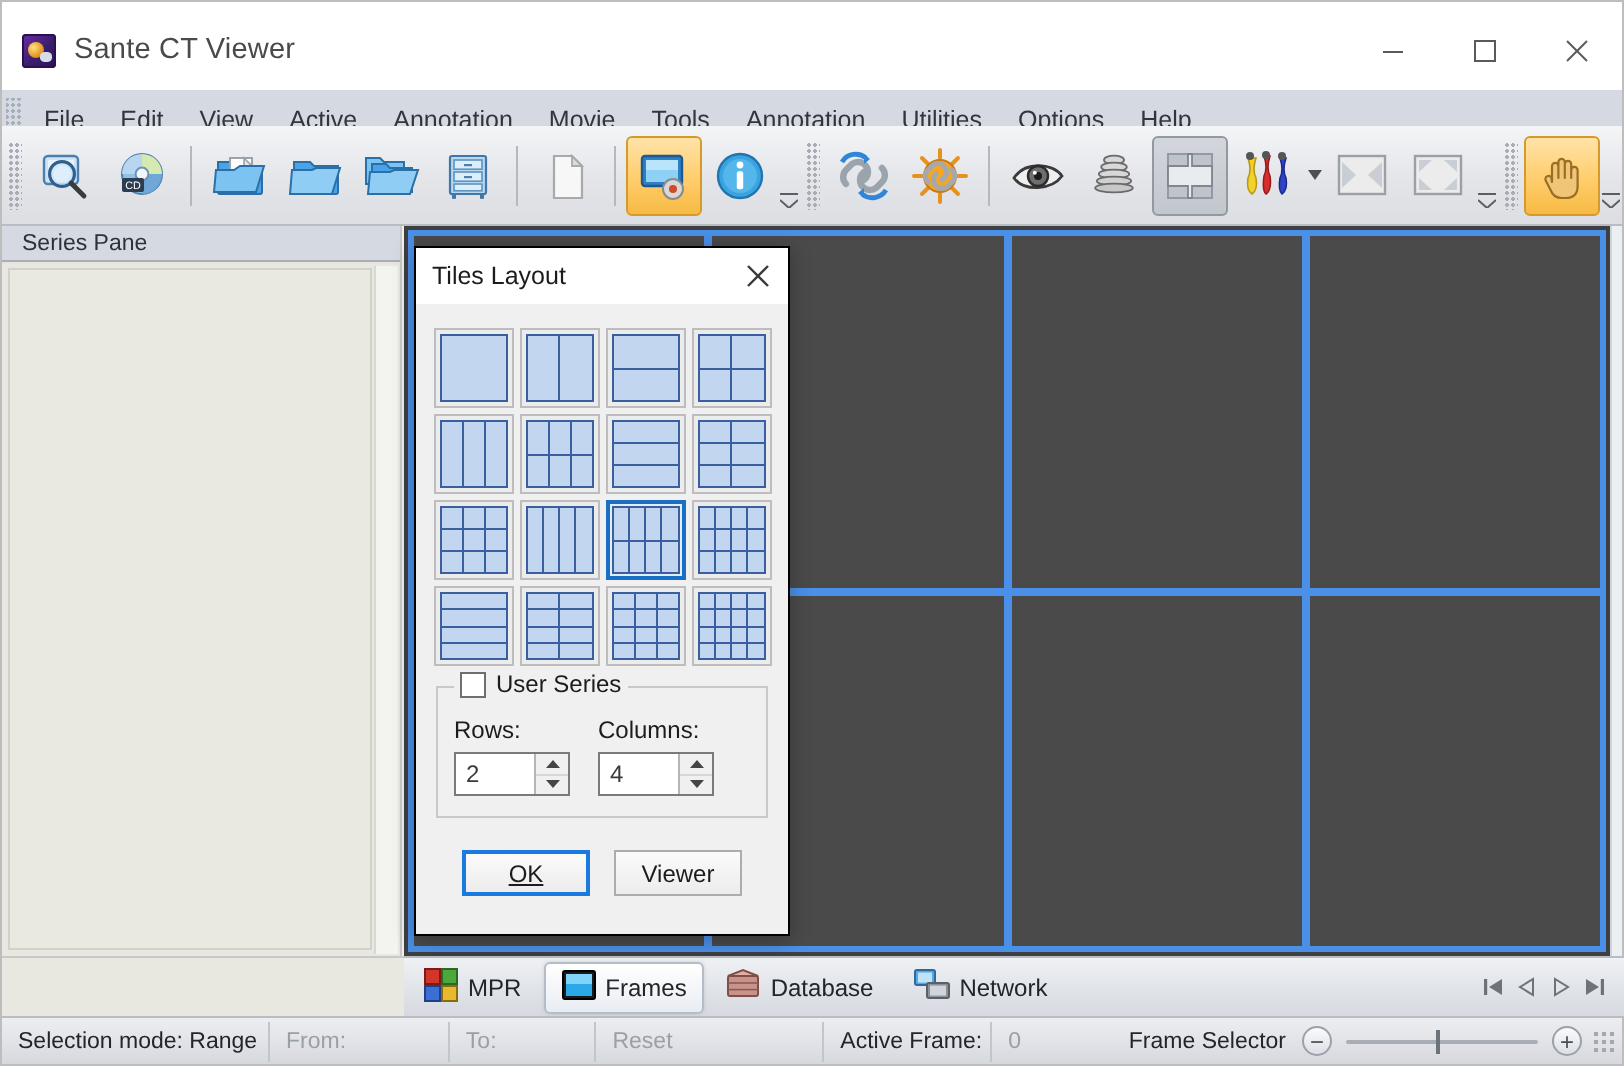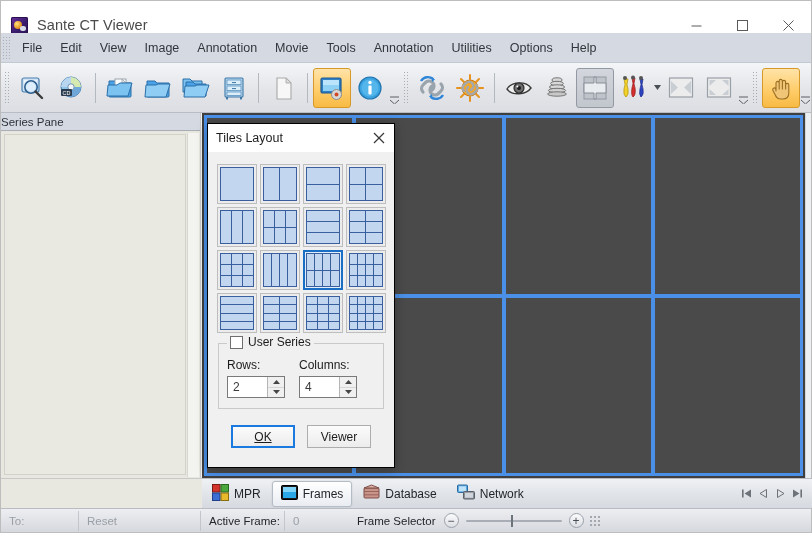--- a/index.html
+++ b/index.html
@@ -46,21 +46,21 @@
   }
   .wc-group { margin-left: auto; display: flex; height: 32px; }
   .wc {
     width: 46px; height: 32px; display: flex; align-items: center; justify-content: center;
     color: #5a5a5a;
   }
   .wc svg { display: block; }
 
   
   .menubar {
-    position: absolute; left: 0; top: 32px; width: 810px; height: 30px;
+    position: absolute; left: 0; top: 44px; width: 810px; height: 30px;
     background: #d5dae2;
     display: flex; align-items: center;
     border-bottom: 1px solid #c3c9d2;
   }
   .grip {
     width: 8px; height: 22px; margin-left: 2px; margin-right: 2px; flex: none;
     background-image: radial-gradient(#9aa0aa 40%, transparent 41%);
     background-size: 3px 3px; background-position: 2px 2px;
     opacity: .75;
   }
@@ -107,21 +107,21 @@
     position: absolute; left: 0; top: 112px; width: 810px; height: 365px;
     background: #f0f0f0;
   }
   .series-pane {
     position: absolute; left: 0; top: 0; width: 200px; height: 365px;
     background: #e6e6de;
     border-right: 1px solid #c8c8c8;
   }
   .pane-header {
     height: 18px; background: #d5dae2; border-bottom: 1px solid #a9aeb6;
-    display: flex; align-items: center; padding-left: 0;
+    display: flex; align-items: center; padding-left: 10px;
     font-size: 11.5px; color: #2d3238;
   }
   .pane-body { position:absolute; left:0; top:19px; right:0; bottom:0; background:#e8e8e0; }
   .pane-inner {
     position:absolute; left:3px; top:2px; right: 14px; bottom: 3px;
     background: #e9e9e1; border: 1px solid #d2d2ca;
   }
   .pane-scroll {
     position:absolute; right:1px; top:1px; width: 12px; bottom:1px;
     background:#f3f3f0; border-left:1px solid #d8d8d2;
@@ -314,21 +314,21 @@
           </svg>
       </div>
     </div>
   </div>
 
   <div class="menubar">
     <div class="grip"></div>
     <div class="menu-item">File</div>
     <div class="menu-item">Edit</div>
     <div class="menu-item">View</div>
-    <div class="menu-item">Image</div>
+    <div class="menu-item">Active</div>
     <div class="menu-item">Annotation</div>
     <div class="menu-item">Movie</div>
     <div class="menu-item">Tools</div>
     <div class="menu-item">Annotation</div>
     <div class="menu-item">Utilities</div>
     <div class="menu-item">Options</div>
     <div class="menu-item">Help</div>
   </div>
 
   <div class="toolbar">
@@ -643,20 +643,22 @@
       <div class="navbtn">
         <svg width="11" height="11" viewBox="0 0 11 11">
             <path d="M1 1.5 L1 9.5 L7.5 5.5 Z" fill="currentColor"></path>
             <rect x="8.4" y="1.5" width="1.6" height="8" fill="currentColor"></rect>
           </svg>
       </div>
     </div>
   </div>
 
   <div class="statusbar">
+    <div class="sb-cell" style="width:134px">Selection mode: Range</div>
+    <div class="sb-cell dim" style="width:96px">From:</div>
     <div class="sb-cell dim" style="width:78px">To:</div>
     <div class="sb-cell dim" style="width:122px">Reset</div>
     <div class="sb-cell" style="padding-right:4px">Active Frame:</div>
     <div class="sb-cell dim sb-plain" style="width:64px">0</div>
     <div class="sb-cell sb-plain">Frame Selector</div>
     <div class="circ-btn">−</div>
     <div class="slider">
       <div class="track"></div>
       <div class="thumb"></div>
     </div>

